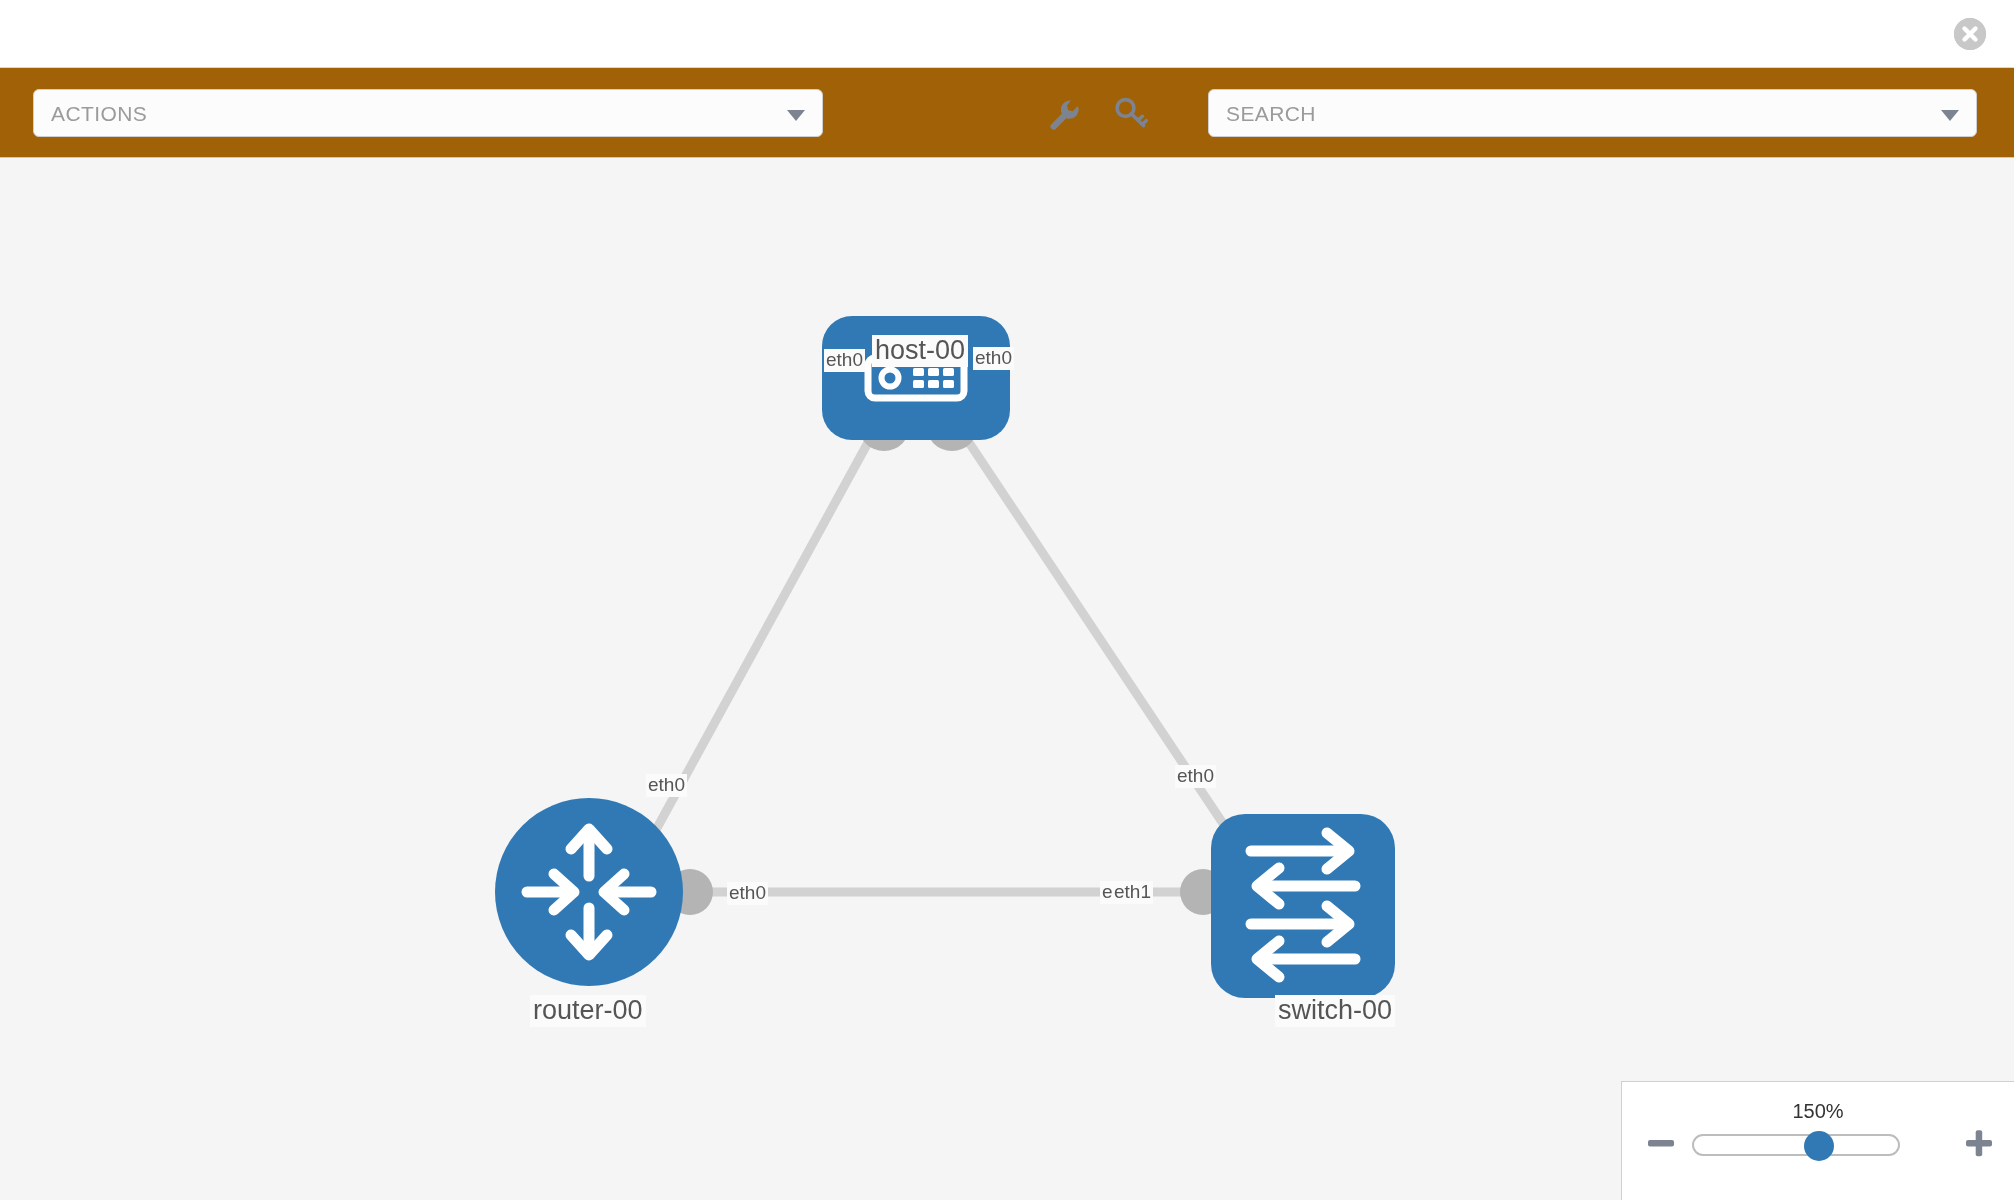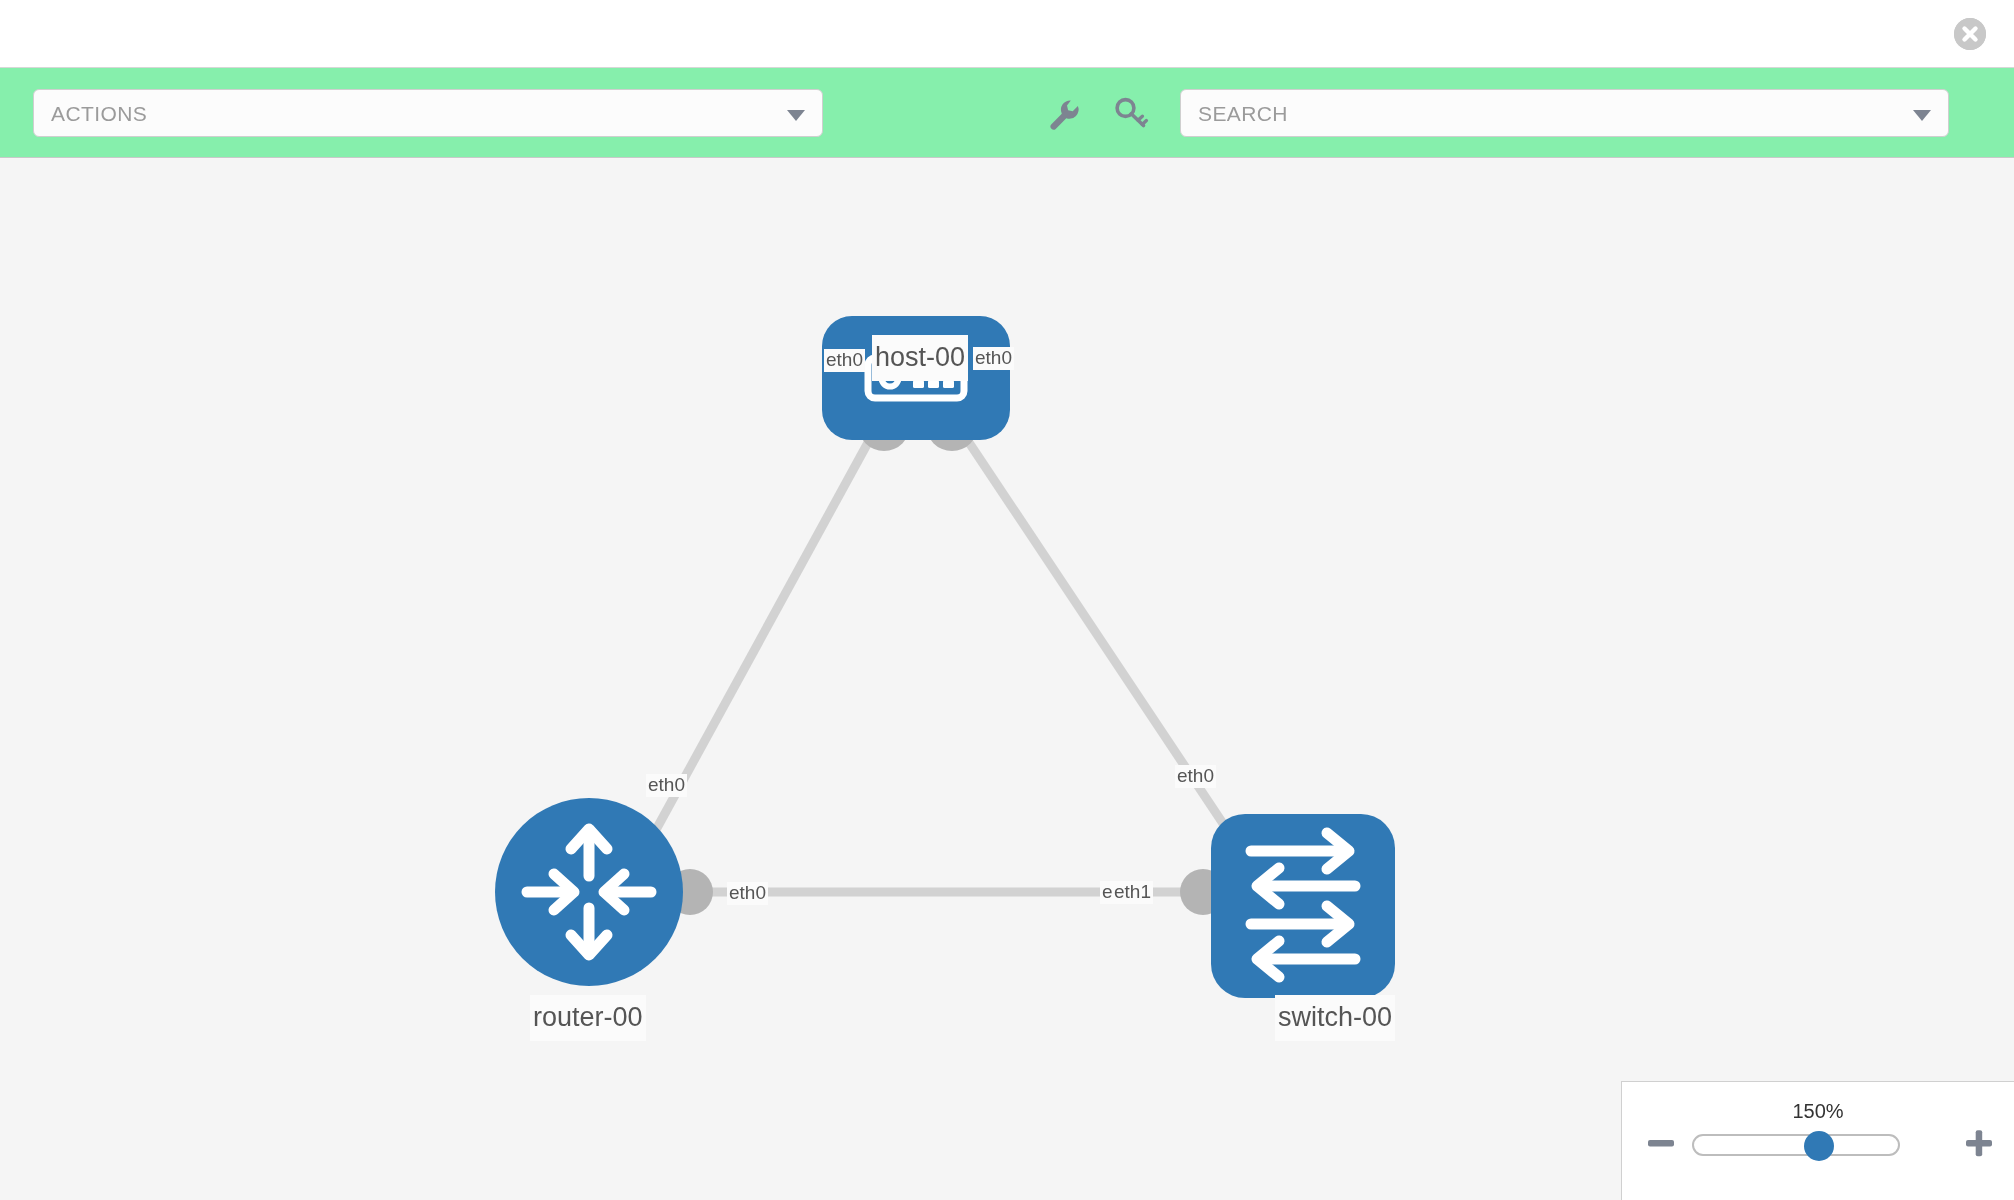--- a/index.html
+++ b/index.html
@@ -42,21 +42,21 @@
     cursor: pointer;
   }
   #close-button svg { display: block; }
 
   
   #toolbar {
     position: absolute;
     left: 0; top: 68px;
     width: 2014px;
     height: 90px;
-    background: #86efac;
+    background: #a16207;
     border-bottom: 1px solid #c9c9c9;
   }
   .field {
     position: absolute;
     background: #fcfcfc;
     border: 1px solid #cfcfcf;
     border-radius: 6px;
     height: 48px;
   }
   .field .ph {
@@ -71,21 +71,21 @@
   .caret {
     position: absolute;
     right: 17px;
     top: 20px;
     width: 0; height: 0;
     border-left: 9px solid transparent;
     border-right: 9px solid transparent;
     border-top: 11px solid #7d8491;
   }
   #actions-select { left: 33px; top: 21px; width: 790px; cursor: pointer; }
-  #search-field  { left: 1180px; top: 21px; width: 769px; cursor: text; }
+  #search-field  { left: 1208px; top: 21px; width: 769px; cursor: text; }
 
   .tool-icon {
     position: absolute;
     top: 26px;
     width: 40px;
     height: 40px;
     cursor: pointer;
   }
   #wrench-tool { left: 1043px; }
   #key-tool    { left: 1110px; }
@@ -102,21 +102,21 @@
   #topology-svg { position: absolute; left: 0; top: 0; }
 
   
   .node-label, .iface-label {
     position: absolute;
     background: #fbfbfb;
     color: #555555;
     white-space: nowrap;
     line-height: 1.1;
   }
-  .node-label { font-size: 27px; padding: 8px 3px; }
+  .node-label { font-size: 27px; padding: 1px 3px; }
   .iface-label { font-size: 19px; padding: 1px 2px; }
 
   
   #zoom-control {
     position: absolute;
     left: 1621px;
     top: 1081px;
     width: 393px;
     height: 119px;
     background: #ffffff;

